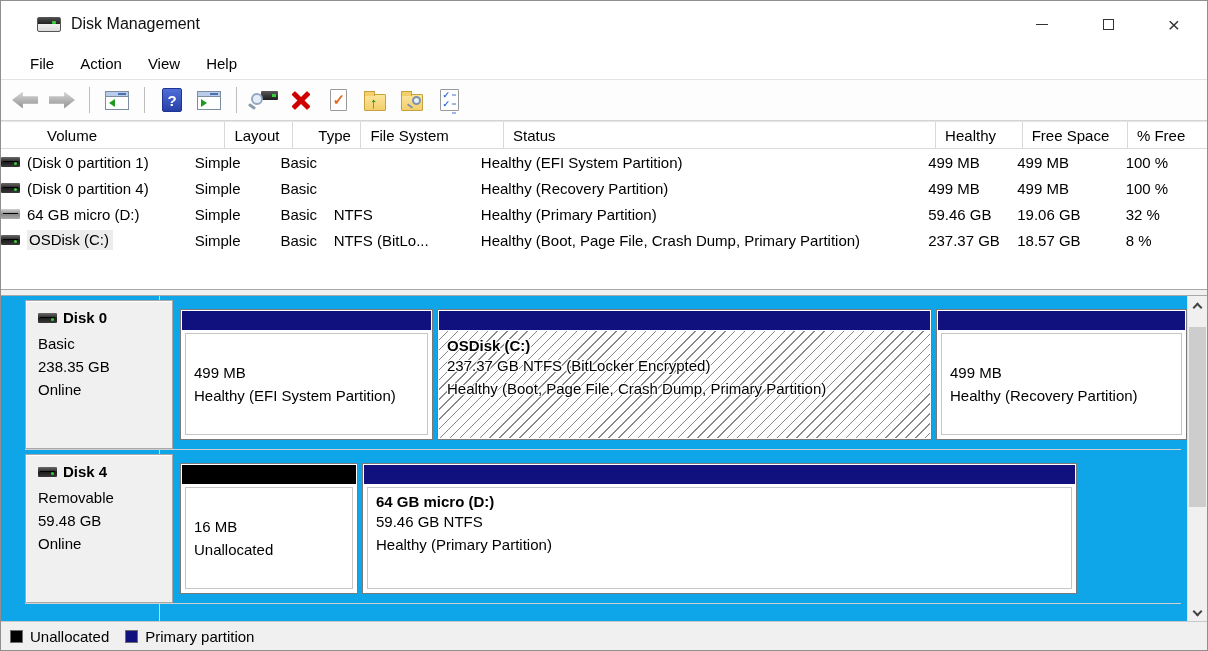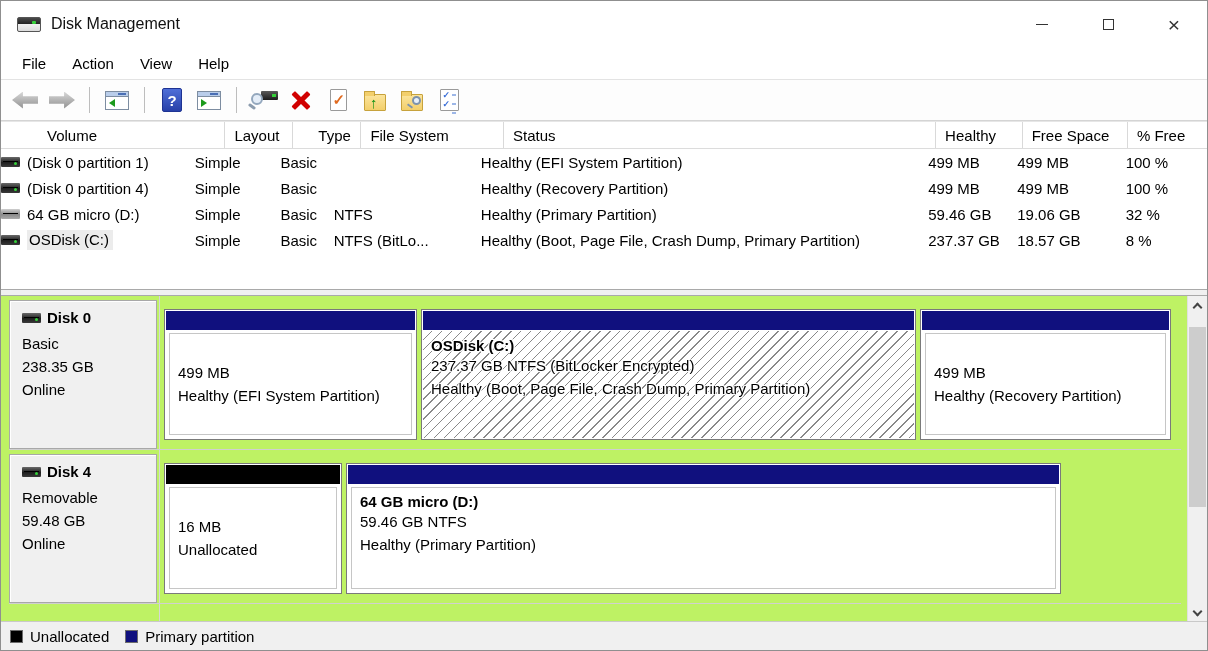--- a/index.html
+++ b/index.html
@@ -2,40 +2,40 @@
 <html><head>
 <meta charset="utf-8">
 <style>
   * { box-sizing: border-box; margin: 0; padding: 0; }
   html,body { width:1208px; height:651px; overflow:hidden; }
   body { font-family:"Liberation Sans", sans-serif; font-size:15px; color:#000; background:#fff; }
   .window { width:1208px; height:651px; border:1px solid #8f8f8f; display:flex; flex-direction:column; background:#fff; }
 
   
   .titlebar { height:46px; display:flex; align-items:center; flex:none; background:#fff; }
-  .title-left { display:flex; align-items:center; gap:10px; padding-left:16px; flex:1; }
+  .title-left { display:flex; align-items:center; gap:10px; padding-left:16px; flex:1;margin-left:20px; }
   .app-title { font-size:16px; color:#111; }
   .win-controls { display:flex; height:100%; }
   .win-btn { width:66px; height:100%; display:flex; align-items:center; justify-content:center; color:#333; }
   .min-glyph { width:12px; height:0; border-top:1.5px solid #333; }
   .max-glyph { width:11px; height:11px; border:1.5px solid #333; }
   .close-glyph { font-size:21px; line-height:1; color:#333; }
 
   
   .drive { position:relative; width:19px; height:10px; border-radius:1px;
            background:linear-gradient(#6a6a6a,#1f1f1f 55%,#3a3a3a); flex:none; }
   .drive::before { content:""; position:absolute; left:2px; right:2px; top:4px; height:1px; background:#000; }
   .drive::after { content:""; position:absolute; right:3px; top:5px; width:3px; height:3px; border-radius:50%; background:#35d13a; }
   .drive.gray { background:linear-gradient(#cfcfcf,#8a8a8a 55%,#aaa); }
   .drive.gray::after { display:none; }
   .title-drive { width:24px; height:15px; background:linear-gradient(#4a4a4a,#222 45%,#efefef 46%,#dcdcdc); border:1px solid #555; border-radius:2px; position:relative; }
   .title-drive::after { content:""; position:absolute; right:4px; top:3px; width:4px; height:3px; background:#35d13a; border-radius:1px; }
 
   
-  .menubar { height:33px; display:flex; align-items:center; gap:0; padding-left:8px; flex:none; background:#fff; border-bottom:1px solid #e3e3e3; }
+  .menubar { height:33px; display:flex; align-items:center; gap:0; padding-left:16px; flex:none; background:#fff; border-bottom:1px solid #e3e3e3; }
   .menu-item { padding:5px 13px; cursor:default; }
 
   
   .toolbar { height:41px; display:flex; align-items:center; padding-left:10px; gap:9px; flex:none; background:#fdfdfd; border-bottom:1px solid #d4d4d4; }
   .tb-sep { width:1px; height:26px; background:#bdbdbd; margin:0 4px; flex:none; }
   .tb-btn { width:28px; height:28px; display:flex; align-items:center; justify-content:center; position:relative; flex:none; }
 
   .nav-arrow { width:26px; height:17px; background:linear-gradient(#d6d6d6,#909090); clip-path:polygon(0 50%,42% 0,42% 28%,100% 28%,100% 72%,42% 72%,42% 100%); }
   .nav-arrow.fwd { transform:scaleX(-1); }
 
@@ -81,21 +81,21 @@
   .vt-row .cell { white-space:nowrap; overflow:hidden; font-size:15px; }
   .c-volume { width:200px; display:flex; align-items:center; gap:7px; }
   .c-layout { width:72px; } .c-type { width:55px;margin-left:16px; } .c-fs { width:152px; }
   .c-status { width:462px; } .c-cap { width:92px; } .c-free { width:112px; } .c-pct { width:84px; border-right:none !important; }
   .vol-text.selected { background:#ececec; padding:1px 4px 2px 2px; }
 
   
   .splitter { height:7px; flex:none; background:#f0f0f0; border-top:1px solid #a9a9a9; border-bottom:1px solid #a9a9a9; }
 
   
-  .graph-pane { flex:1; position:relative; background:#bef264; overflow:hidden; }
+  .graph-pane { flex:1; position:relative; background:#0ea5e9; overflow:hidden;padding-left:16px; }
   .graph-col-line { position:absolute; left:158px; top:0; bottom:0; width:1px; background:#d6d6d6; }
   .disk-row { display:flex; margin:4px 26px 0 8px; height:150px; border-bottom:1px solid #d0d0d0; position:relative; }
   .disk-label { width:148px; flex:none; background:#f0f0f0; border:1px solid #a8a8a8; box-shadow:inset 1px 1px 0 #fff; padding:8px 10px 0 12px; }
   .disk-label .dl-head { display:flex; align-items:center; gap:6px; font-weight:bold; margin-bottom:6px; }
   .disk-label .dl-line { line-height:23px; }
   .disk-strip { flex:1; display:flex; gap:4px; padding:9px 0 0 7px; }
   .part-block { height:131px; border:1px solid #7a7a7a; background:#fff; display:flex; flex-direction:column; flex:none; }
   .part-bar { height:19px; margin:1px 1px 1px 1px; flex:none; }
   .bar-primary { background:#10107e; }
   .bar-unalloc { background:#000000; }

